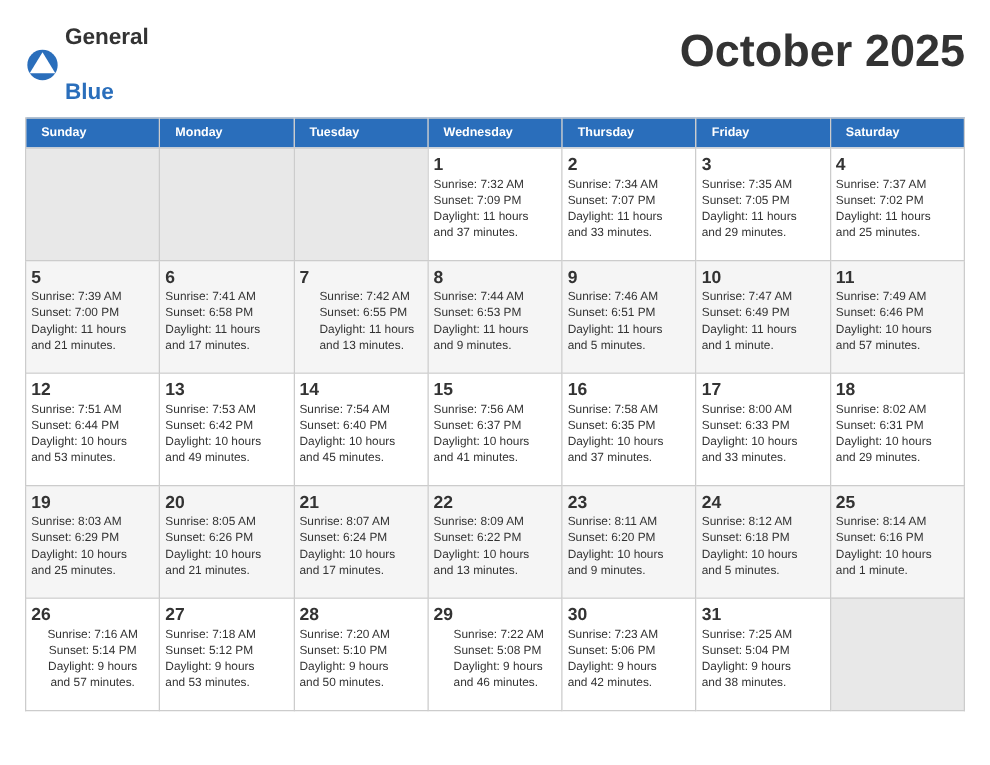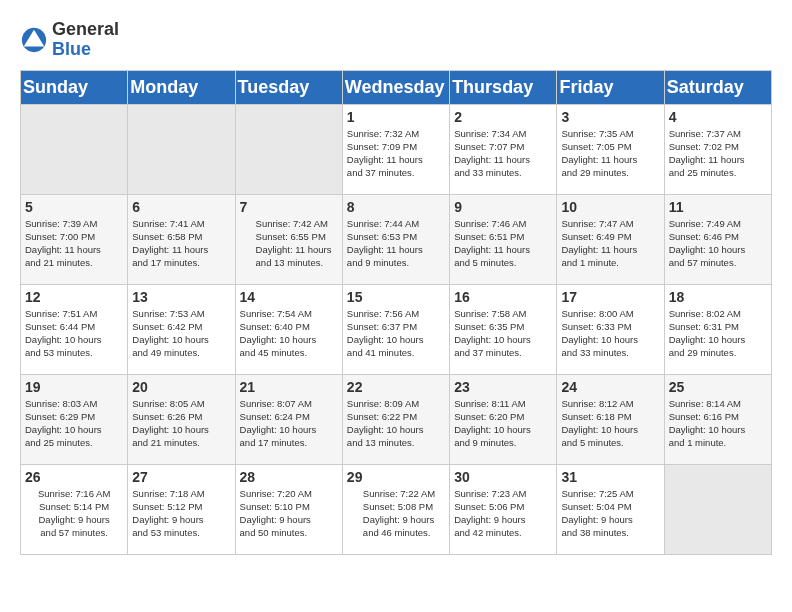--- a/index.html
+++ b/index.html
@@ -17,20 +17,21 @@
       margin-bottom: 10px;
     }
     .logo {
       display: flex;
       align-items: center;
     }
     .logo-text {
       display: flex;
       flex-direction: column;
       line-height: 1.1;
+      gap: 24px;
     }
     .logo-general {
       font-size: 18px;
       font-weight: bold;
       color: #333;
     }
     .logo-blue {
       font-size: 18px;
       font-weight: bold;
       color: #2a6ebb;
@@ -53,22 +54,22 @@
       color: #555;
     }
     table {
       width: 100%;
       border-collapse: collapse;
       table-layout: fixed;
     }
     thead tr th {
       background: #2a6ebb;
       color: #fff;
-      font-size: 18px;
-      padding: 6px 2px;
+      font-size: 10px;
+      padding: 6px 12px;
       text-align: left;
       border: 1px solid #ccc;
     }
     tbody tr td {
       border: 1px solid #ccc;
       vertical-align: top;
       padding: 4px;
       height: 90px;
       background: #fff;
     }
@@ -98,20 +99,21 @@
     <svg class="logo-icon" viewBox="0 0 30 30">
       <circle cx="15" cy="15" r="13" fill="#2a6ebb"></circle>
       <polygon points="15,4 26,22 4,22" fill="white"></polygon>
     </svg>
     <div class="logo-text">
       <span class="logo-general">General</span>
       <span class="logo-blue">Blue</span>
     </div>
   </div>
   <div class="title-block">
+    <div class="month-title">October 2025</div>
   </div>
 </div>
 
 <table>
   <thead>
     <tr id="header-row">
         <th>Sunday</th>
         <th>Monday</th>
         <th>Tuesday</th>
         <th>Wednesday</th>

